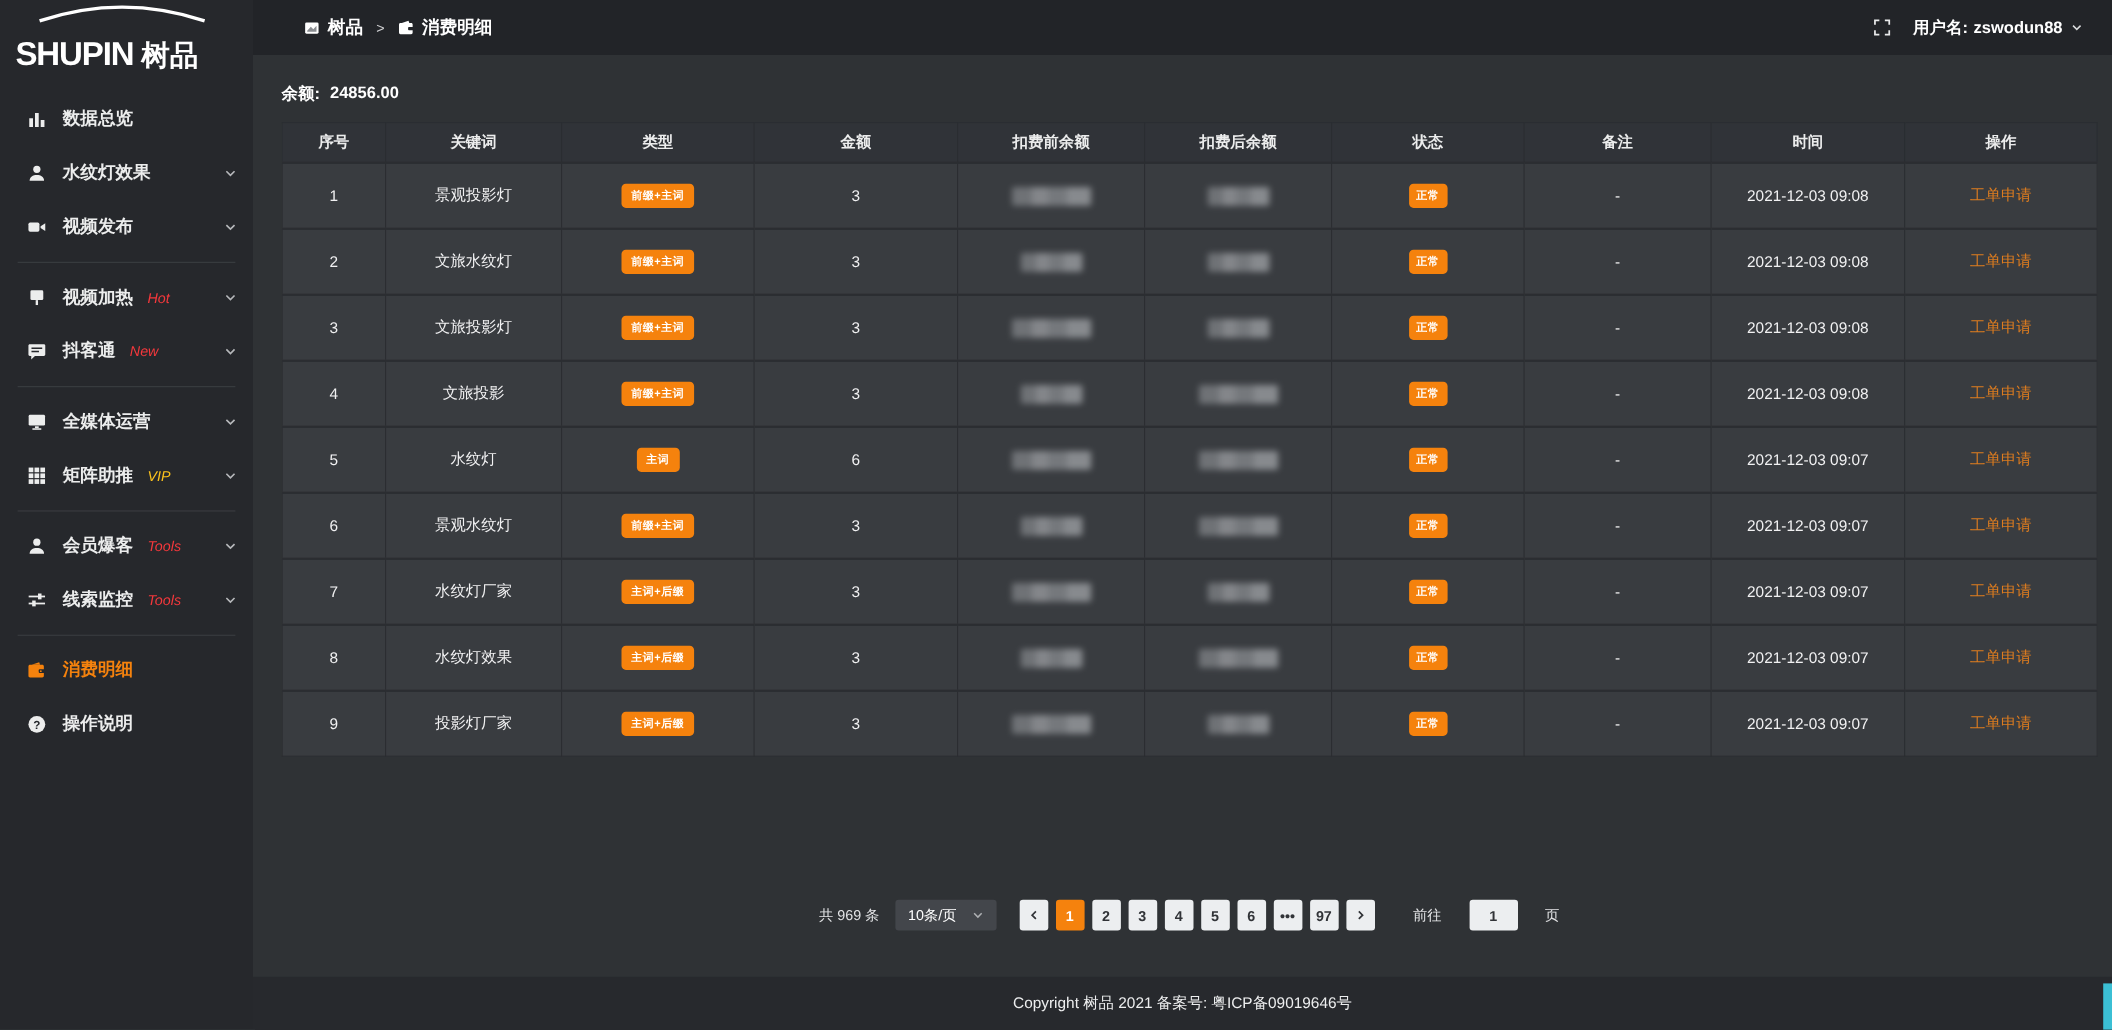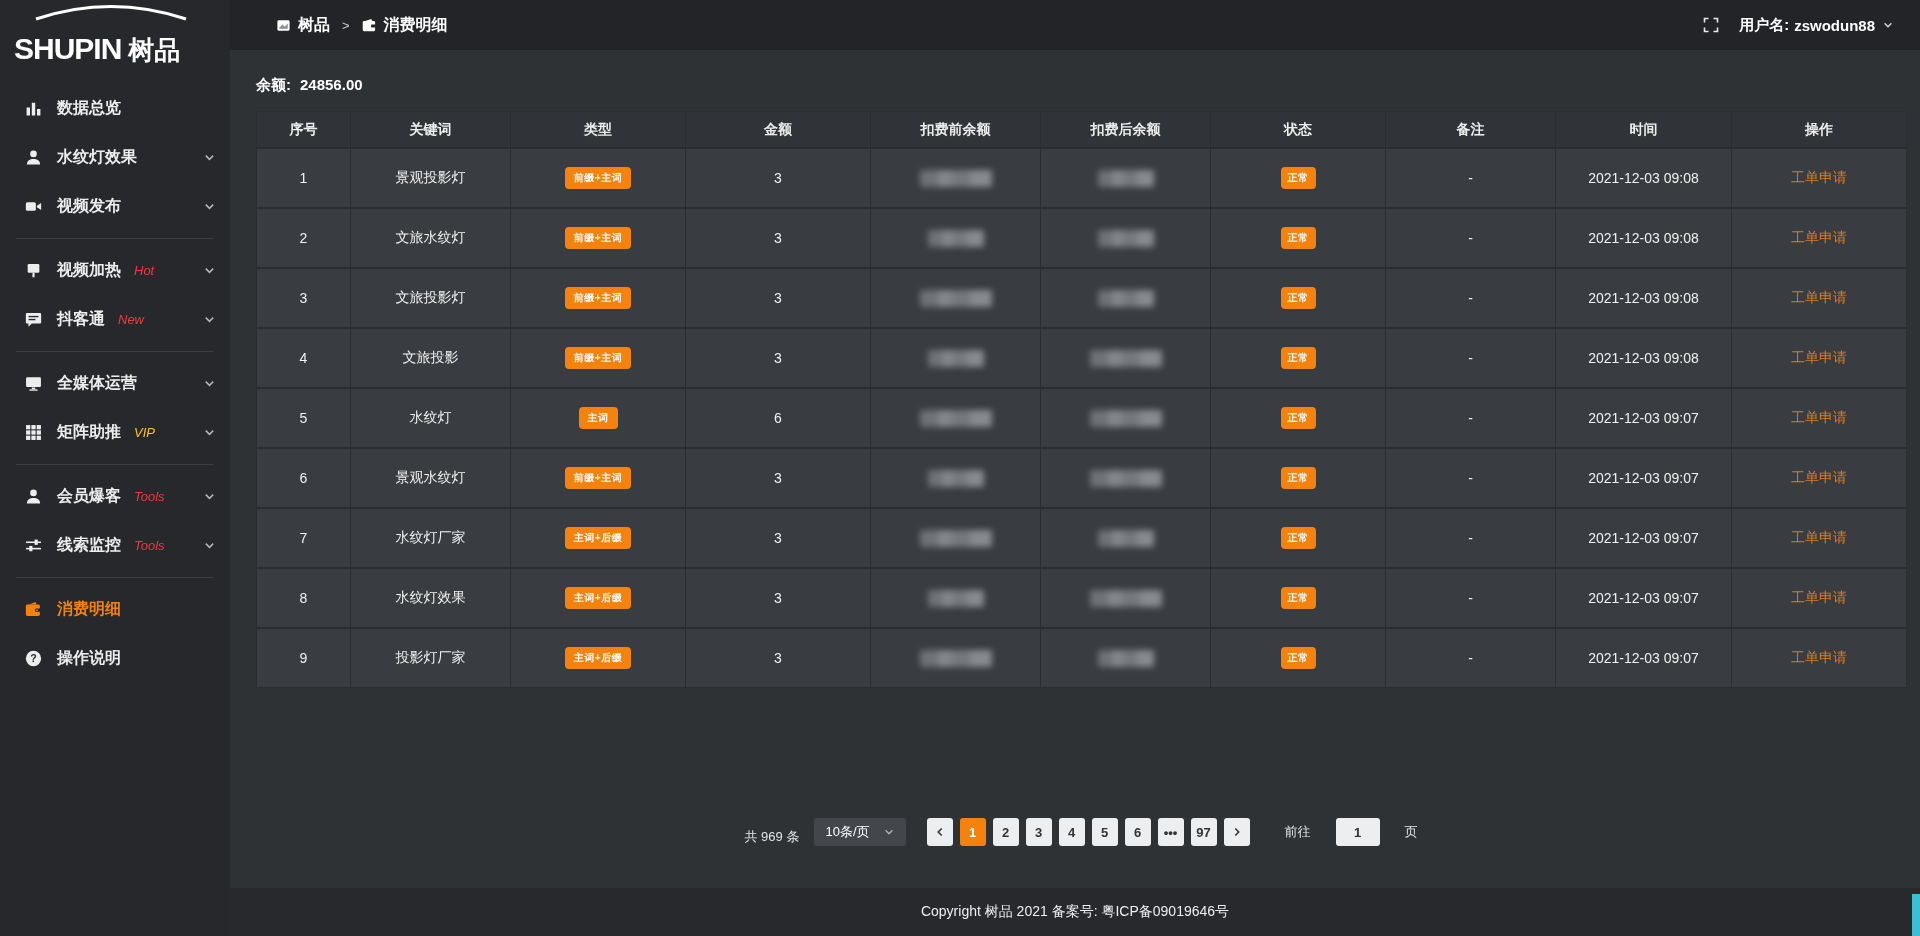--- a/index.html
+++ b/index.html
@@ -42,21 +42,21 @@
   td{height:56px;text-align:center;border:1px solid #2b2d31;border-top-width:2px;}
   .type-badge,.status-badge{display:inline-block;background:#f5820d;color:#fff;font-size:10px;font-weight:bold;
     padding:4px 9px;border-radius:4px;letter-spacing:.5px;}
   .status-badge{padding:4px 7px;}
   .blur-blob{width:72px;height:17px;margin:0 auto;border-radius:2px;opacity:.8;filter:blur(3px);
     background:linear-gradient(90deg,#7d8084 0 25%,#97999d 25% 45%,#85888c 45% 70%,#9b9ea2 70% 100%);}
   .blur-blob.small{width:56px;}
   .action-link{color:#dd7c1f;cursor:pointer;}
 
   
-  .pagination{margin-top:130px;display:flex;align-items:flex-end;justify-content:center;gap:7px;color:#e3e4e6;font-size:13px;}
+  .pagination{margin-top:130px;display:flex;align-items:center;justify-content:center;gap:7px;color:#e3e4e6;font-size:13px;}
   .pg-total{margin-right:8px;}
   .page-size{background:#43464b;height:28px;border-radius:3px;display:flex;align-items:center;gap:13px;
     padding:0 11px;color:#fff;cursor:pointer;margin-right:14px;}
   .pg-btn{min-width:26px;height:28px;background:#eceef0;color:#313337;border:none;border-radius:3px;
     font-size:13px;font-weight:bold;display:flex;align-items:center;justify-content:center;padding:0 5px;cursor:pointer;}
   .pg-btn.active{background:#f5820d;color:#fff;}
   .pg-arrow{color:#313337;display:flex;}
   .goto{display:flex;align-items:center;gap:25px;margin-left:28px;}
   .goto input{width:40px;height:26px;border:none;border-radius:3px;background:#eceef0;color:#313337;
     text-align:center;font-size:13px;font-weight:bold;font-family:inherit;}

